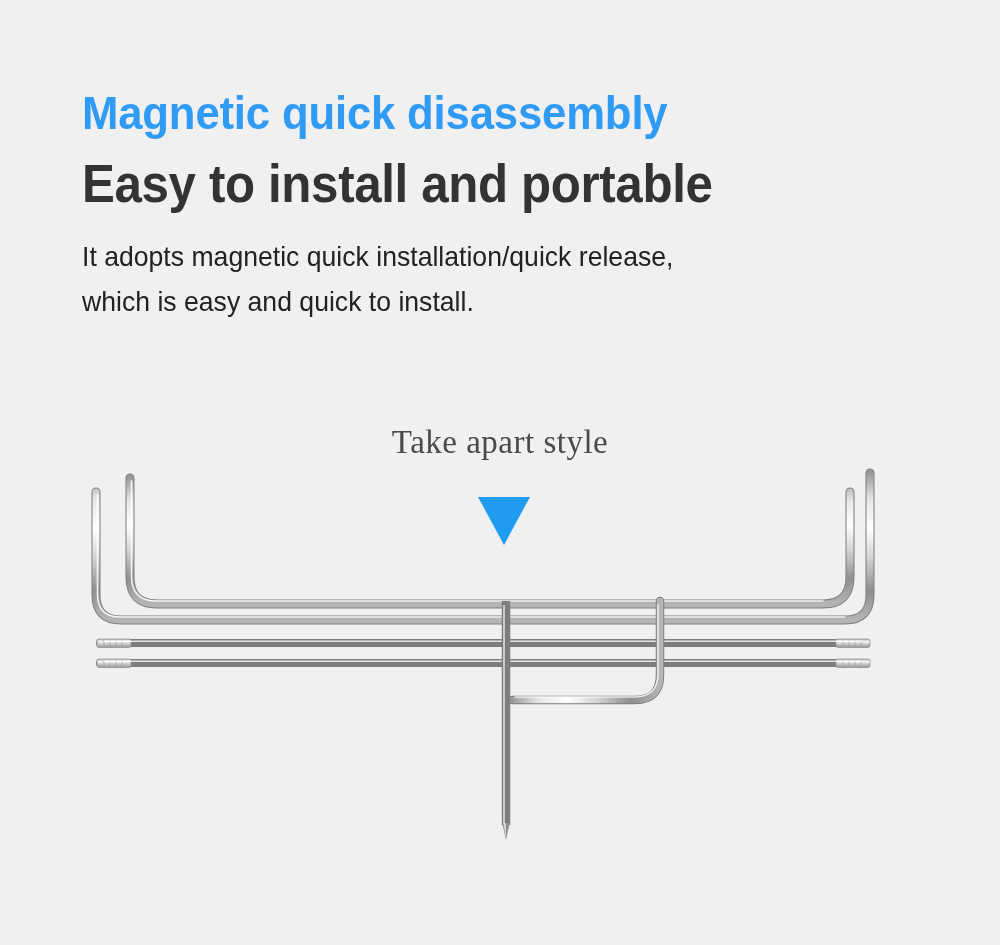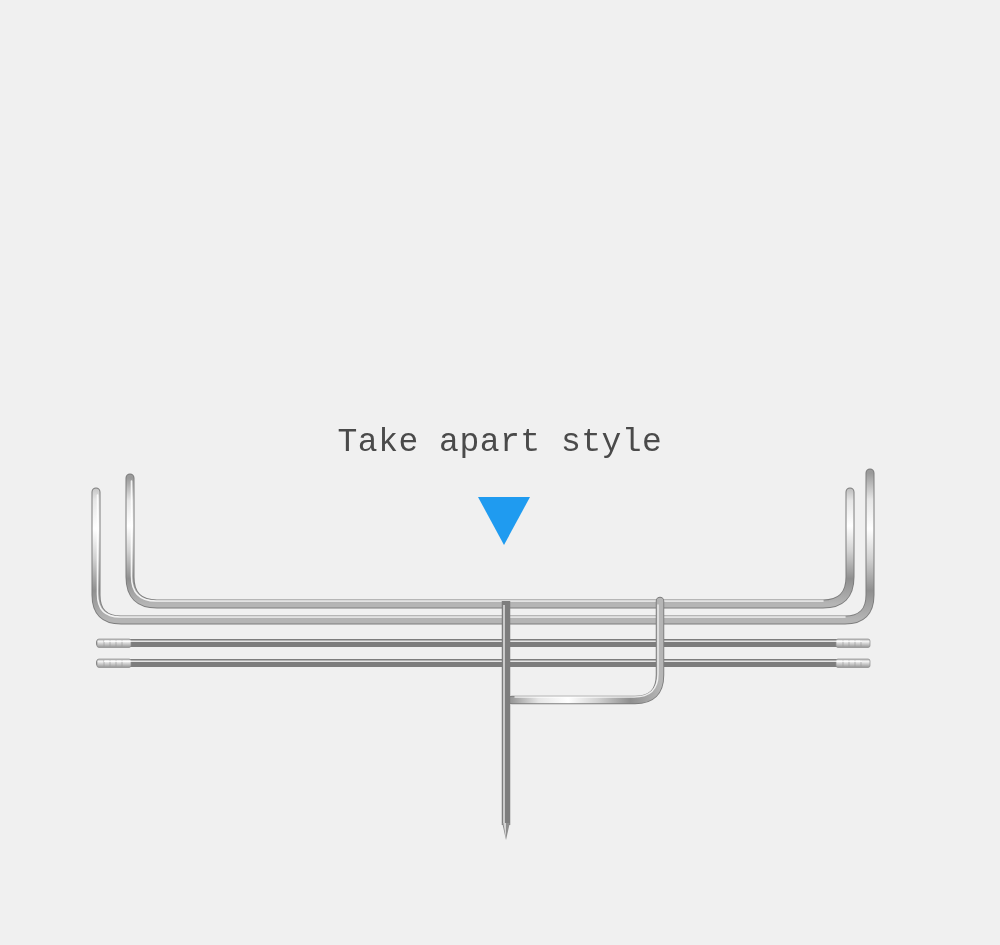--- a/index.html
+++ b/index.html
@@ -51,21 +51,21 @@
     transform:scaleX(0.95);
     transform-origin:left center;
   }
   .body-copy span{display:block;white-space:nowrap;}
 
   
   .caption{
     position:absolute;
     left:0;right:0;top:424px;
     text-align:center;
-    font-family:Liberation Mono, monospace;
+    font-family:Liberation Serif, serif;
     font-size:33px;
     font-weight:normal;
     color:#4a4a4a;
     letter-spacing:0.5px;
   }
   .arrow-down{
     position:absolute;
     left:478px;top:497px;
     width:0;height:0;
     border-left:26px solid transparent;
@@ -75,20 +75,30 @@
 
   
   .product{position:absolute;left:0;top:455px;width:1000px;height:420px;}
   .product svg{display:block;}
 </style>
 </head>
 <body>
 
 <div class="page">
 
+  <div class="text-block">
+    <h1 class="headline-primary">Magnetic quick disassembly</h1>
+
+    <h2 class="headline-secondary">Easy to install and portable</h2>
+
+    <p class="body-copy">
+      <span>It adopts magnetic quick installation/quick release,</span>
+      <span>which is easy and quick to install.</span>
+    </p>
+  </div>
 
   <div class="caption">Take apart style</div>
 
   <div class="arrow-down"></div>
 
   <div class="product">
     <svg width="1000" height="420" viewBox="0 0 1000 420" xmlns="http://www.w3.org/2000/svg">
       <defs>
 
         <linearGradient id="tubeH" x1="0" y1="0" x2="0" y2="1">

